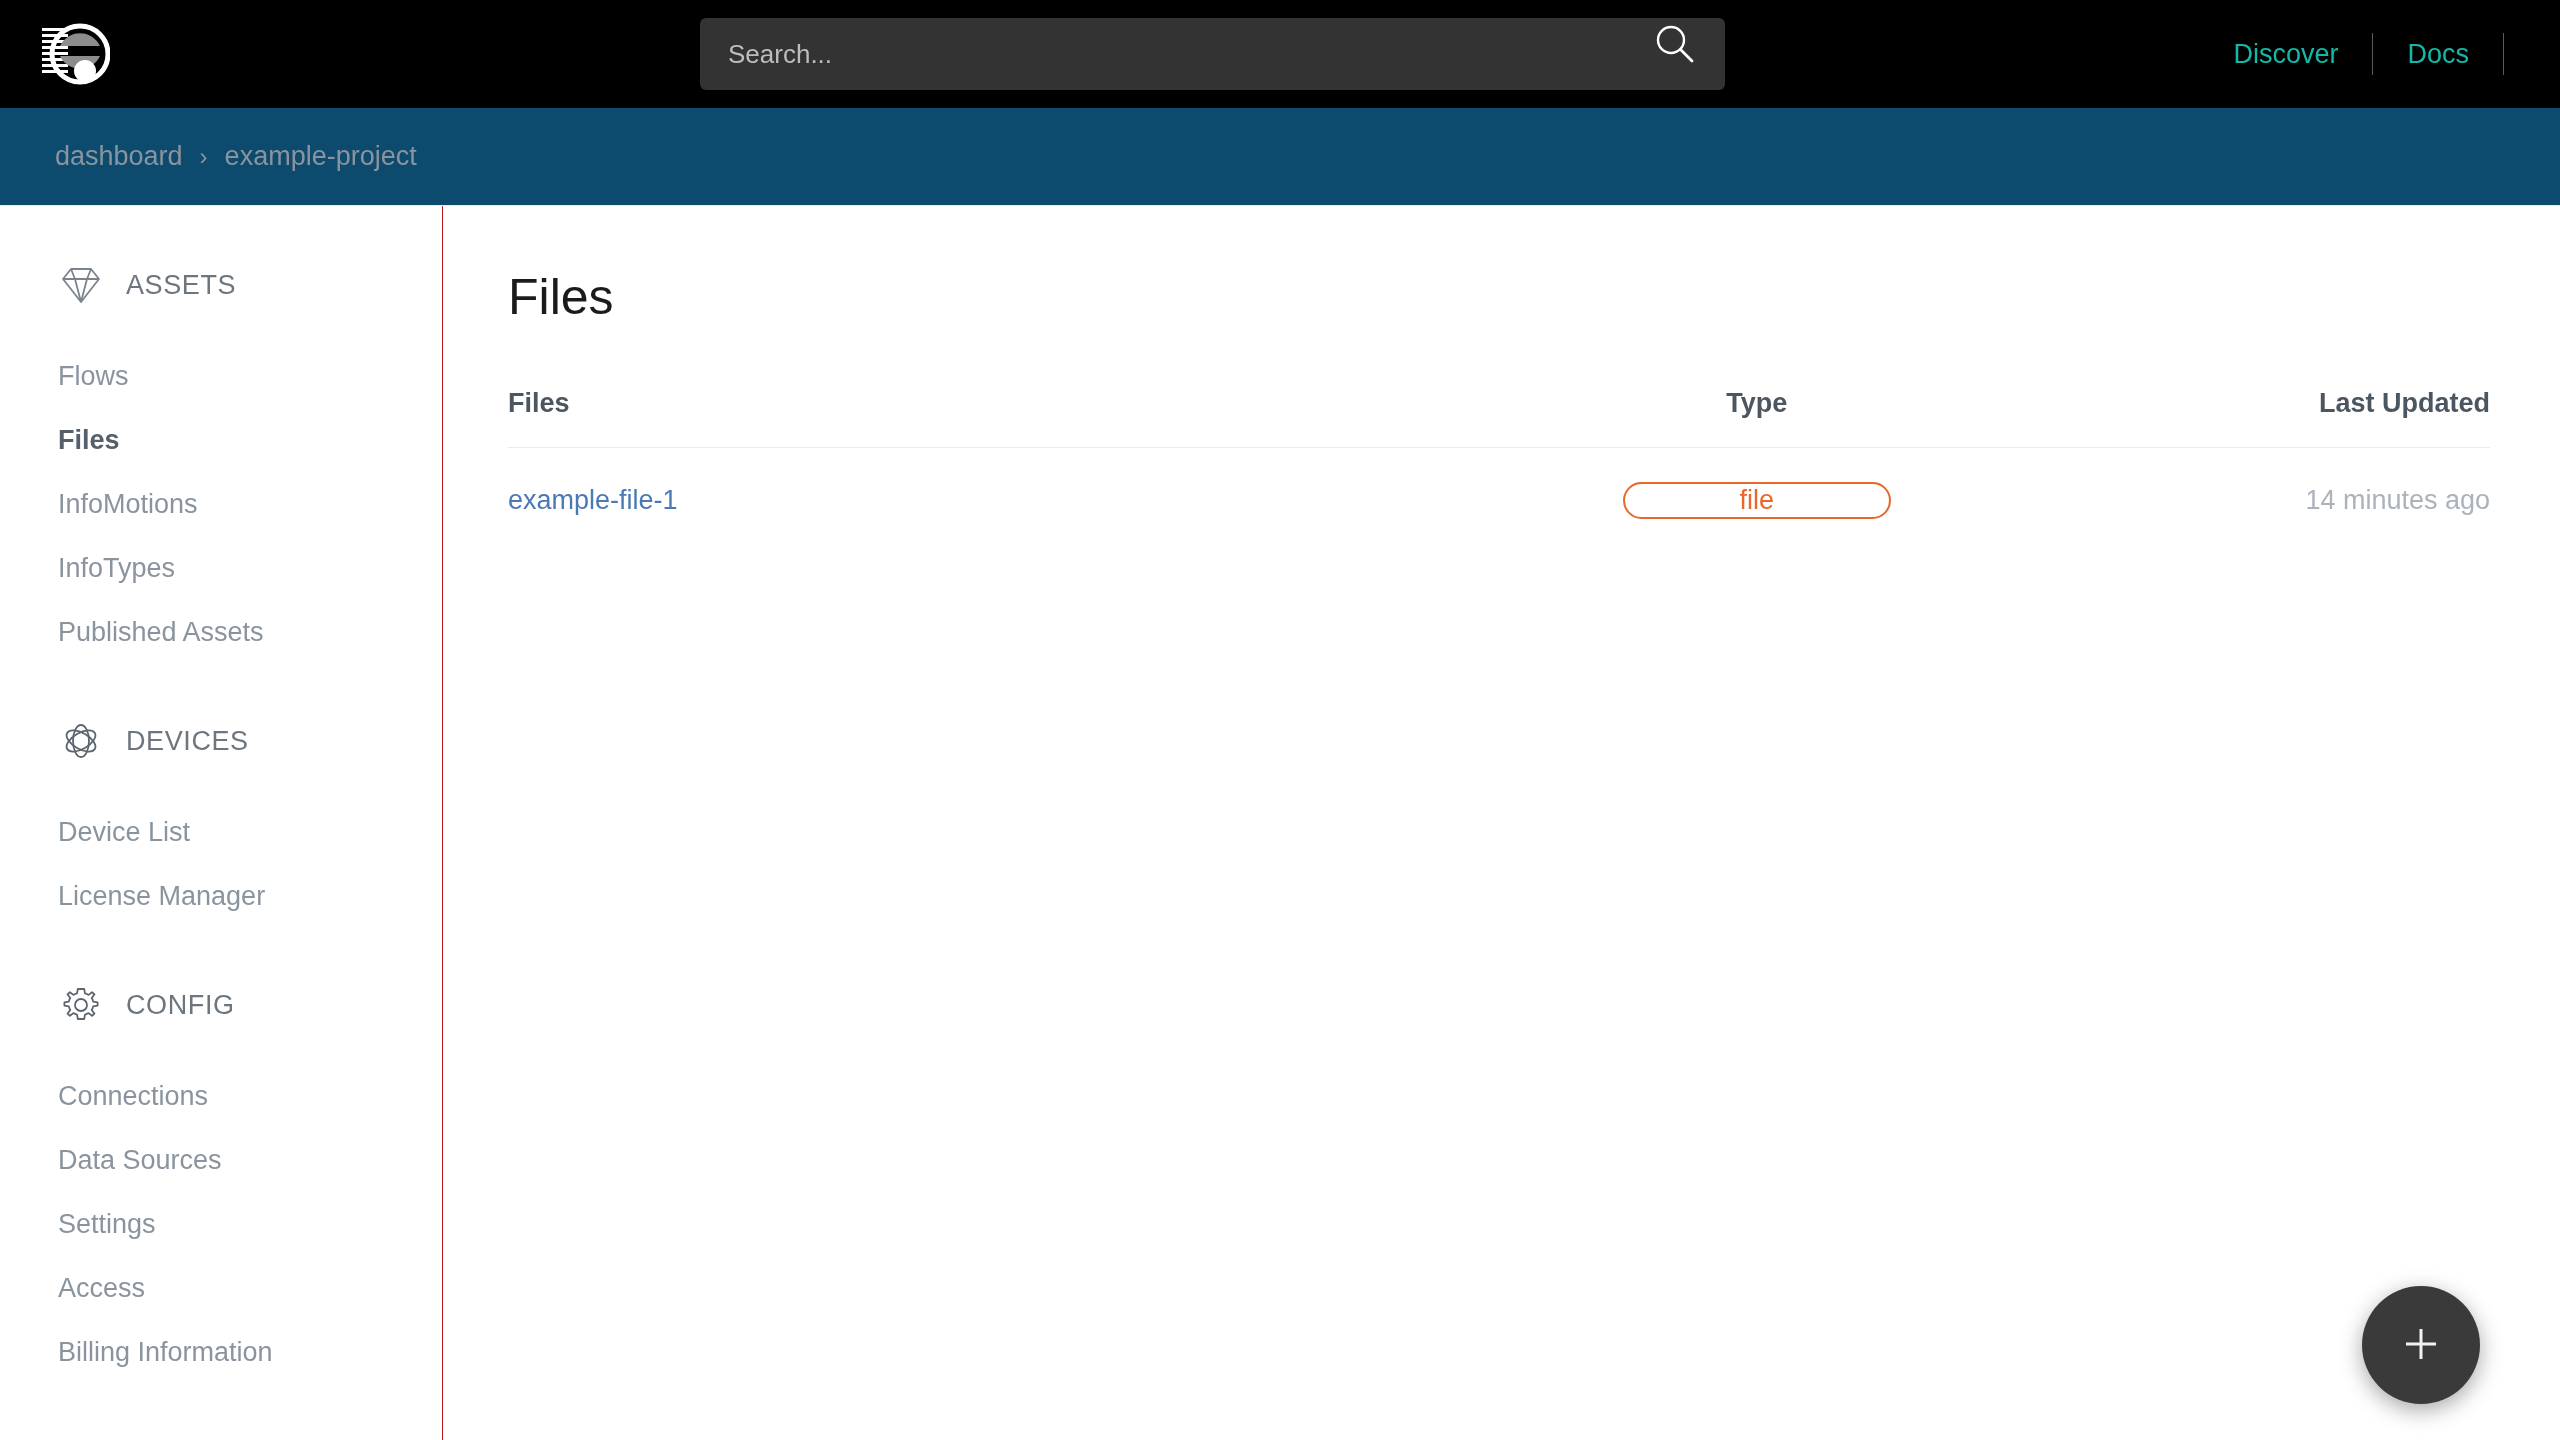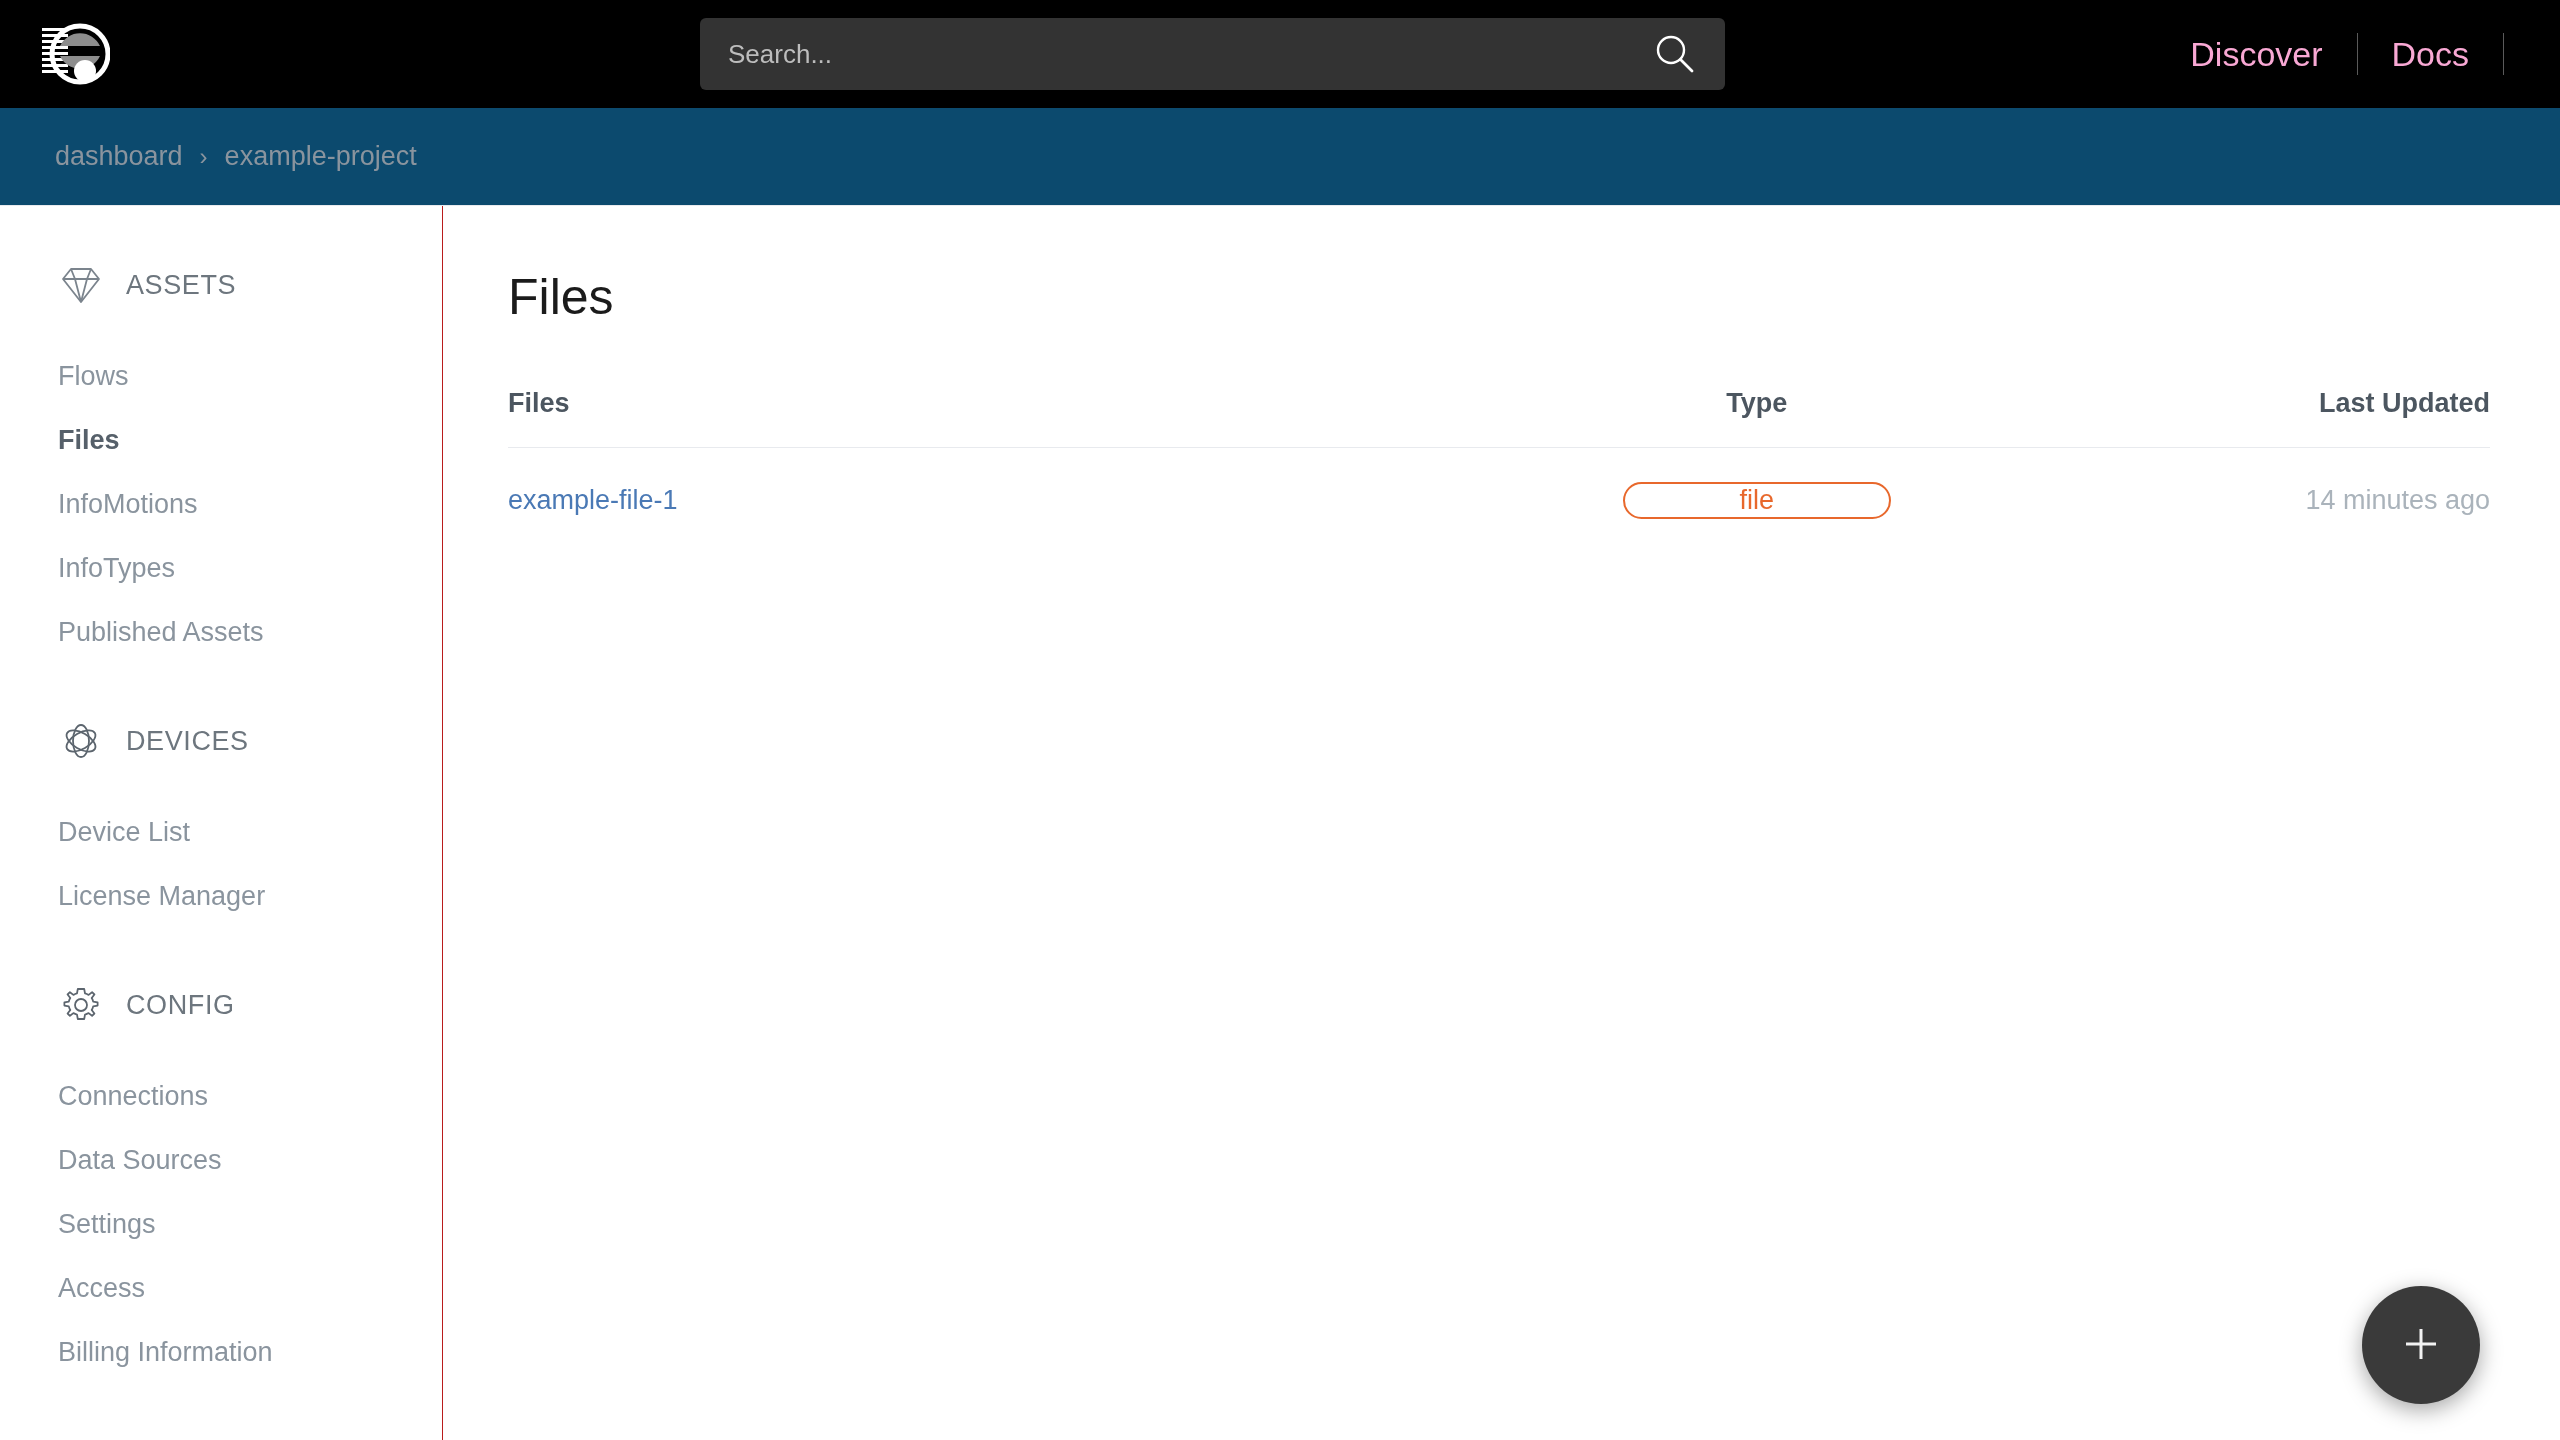--- a/index.html
+++ b/index.html
@@ -19,37 +19,37 @@
   }
   .logo{
     position:absolute; left:38px; top:18px;
     width:72px; height:72px;
   }
   .searchbox{
     position:absolute; left:700px; top:18px;
     width:1025px; height:72px;
     background:#333333;
     border-radius:6px;
-    display:flex; align-items:center;
+    display:flex; align-items:flex-start;
     padding:4px 28px;
   }
   .search-input{
     flex:1; height:100%;
     background:transparent; border:none; outline:none;
     color:#e8e8e8; font-size:26px;
     font-family:"Liberation Sans", sans-serif;
   }
   .search-input::placeholder{ color:#bdbdbd; }
   .search-icon{ width:44px; height:44px; flex:0 0 auto; }
   .topnav{
     position:absolute; right:0; top:0; height:108px;
     display:flex; align-items:center;
   }
   .topnav a{
-    color:#f9a8d4; font-size:34px; text-decoration:none;
+    color:#14b8a6; font-size:27px; text-decoration:none;
     padding:0 34px;
   }
   .nav-sep{
     width:1px; height:42px; background:#5a5a5a;
   }
   .nav-tail{ width:56px; }
 
   
   .breadcrumb{
     position:absolute; top:108px; left:0;

